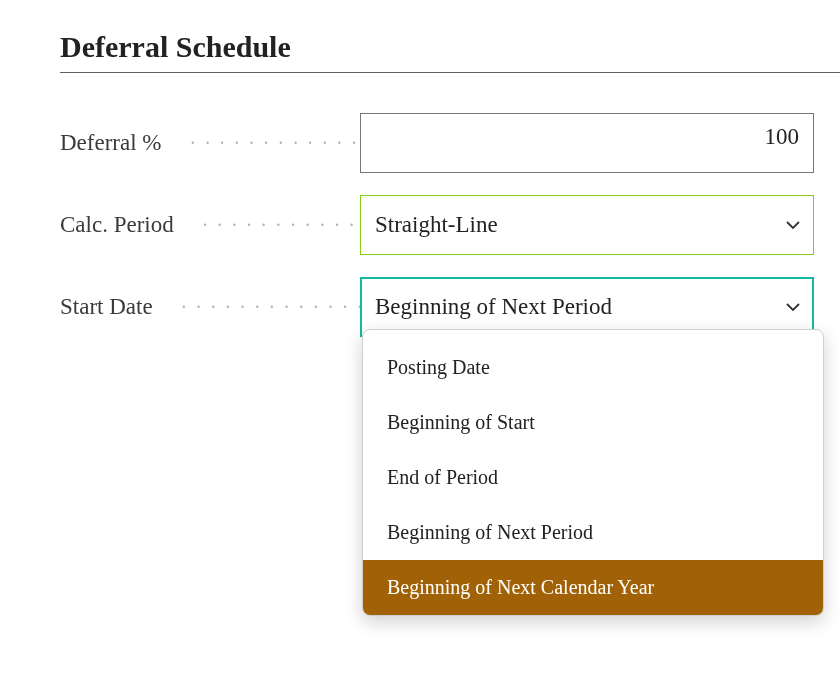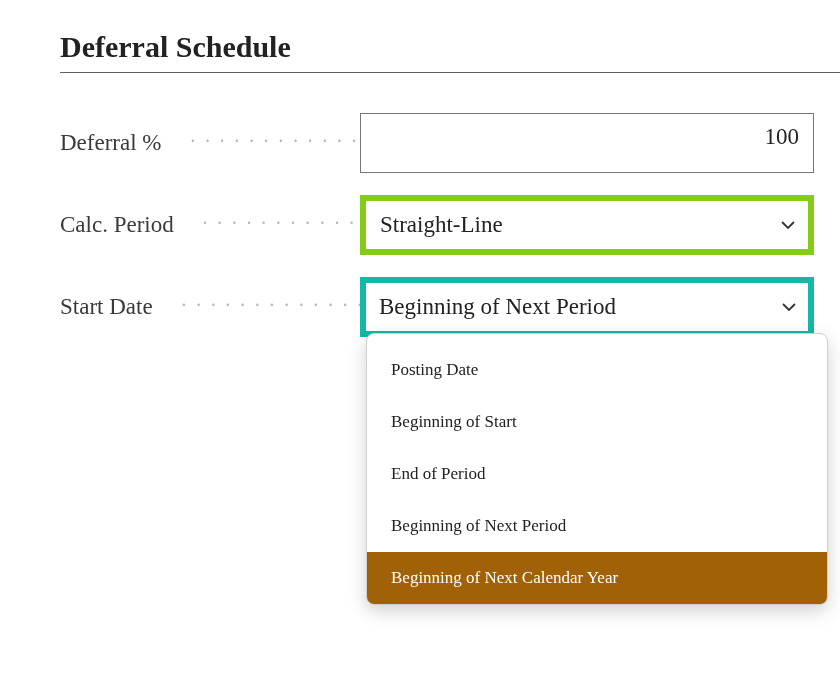--- a/index.html
+++ b/index.html
@@ -33,21 +33,21 @@
   .form-row {
     display: flex;
     align-items: center;
     margin-bottom: 22px;
     position: relative;
     width: 780px;
   }
   
   .label-wrap {
     display: flex;
-    align-items: flex-start;
+    align-items: center;
     width: 300px;
     overflow: hidden;
     gap: 18px;
   }
   .label-text {
     font-size: 23px;
     color: #3a3a3a;
     padding-right: 10px;
     white-space: nowrap;
   }
@@ -67,30 +67,30 @@
   }
   .num-input {
     border: 1px solid #767676;
     text-align: right;
     padding: 0 14px;
     line-height: 46px;
     color: #222;
     background: #fff;
   }
   .combo {
-    border: 6px solid #84cc16;
+    border: 1px solid #84cc16;
     display: flex;
     align-items: center;
     justify-content: space-between;
     padding: 0 12px 0 14px;
     background: #fff;
     position: relative;
   }
   .combo.focused {
-    border: 6px solid #14b8a6; 
+    border: 2px solid #14b8a6; 
     padding: 0 11px 0 13px;
   }
   .combo-text {
     font-size: 23px;
     color: #222;
   }
   .chevron {
     display: inline-flex;
   }
   .chevron svg { width: 16px; height: 16px; }
@@ -103,21 +103,21 @@
     width: 460px;
     background: #fff;
     border: 1px solid #cfcfcf;
     border-radius: 8px;
     box-shadow: 0 6px 18px rgba(0,0,0,0.18);
     padding: 10px 0 0 0;
     z-index: 10;
     overflow: hidden;
   }
   .dropdown-item {
-    font-size: 17px;
+    font-size: 20px;
     color: #222;
     padding: 16px 24px;
     cursor: default;
   }
   .dropdown-item.highlight {
     background: #a16207;
     color: #fff;
   }
 </style>
 </head>

